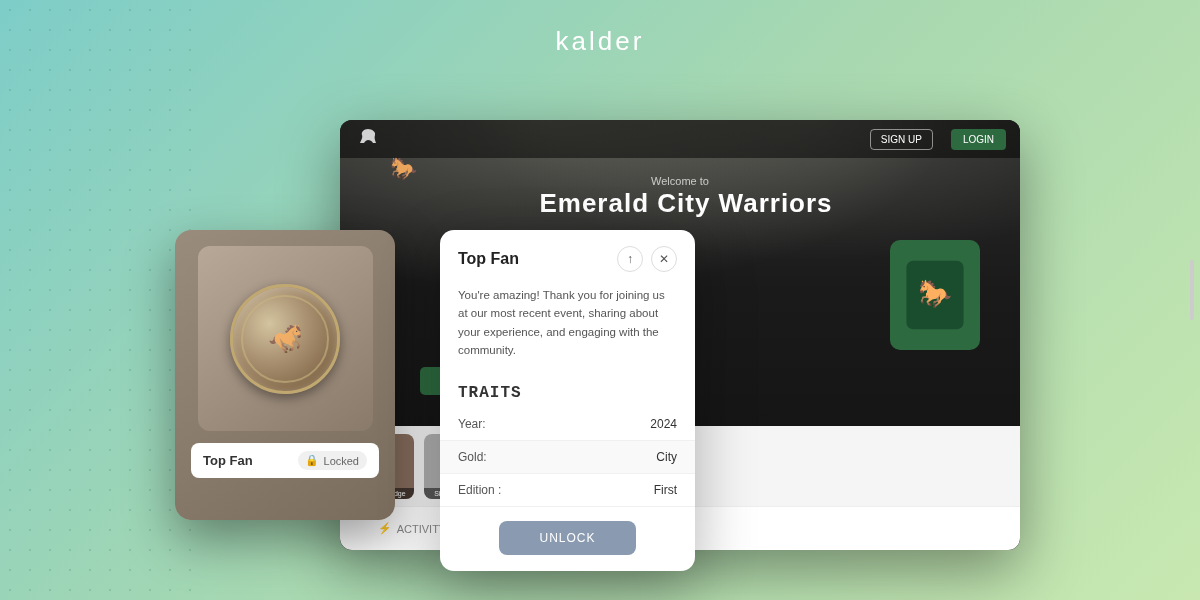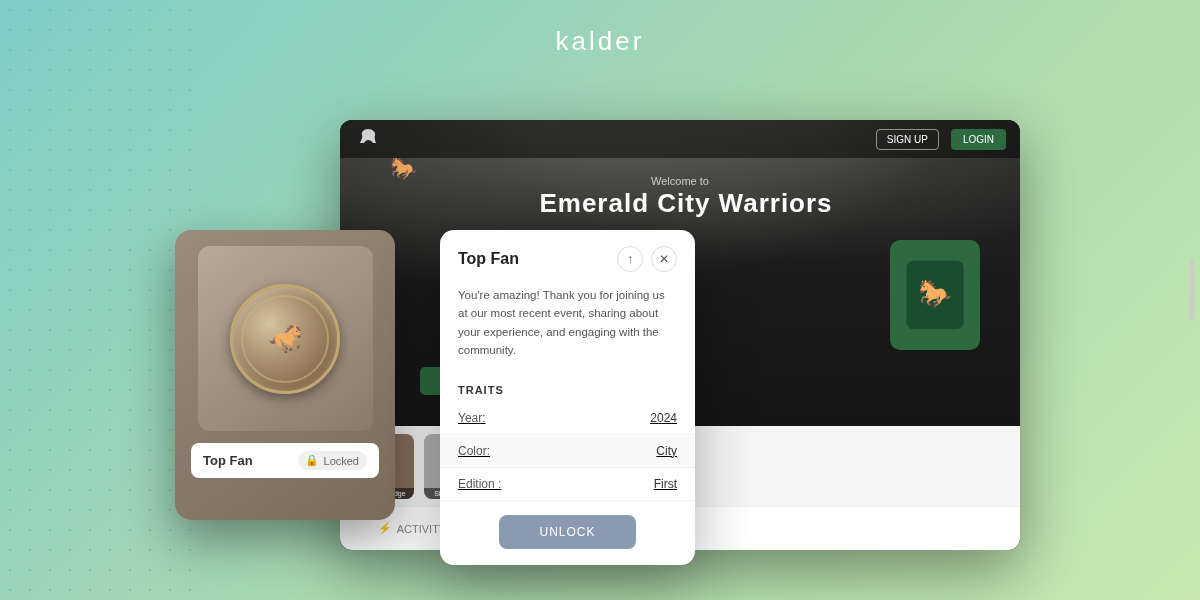--- a/index.html
+++ b/index.html
@@ -53,21 +53,21 @@
       z-index: 2;
     }
 
     .bg-window-header .logo-small {
       width: 28px;
       height: 28px;
     }
 
     .header-buttons {
       display: flex;
-      gap: 12px;
+      gap: 18px;
     }
 
     .btn-signup {
       background: transparent;
       border: 1px solid rgba(255,255,255,0.5);
       color: white;
       padding: 4px 10px;
       border-radius: 4px;
       font-size: 10px;
       cursor: pointer;
@@ -362,34 +362,34 @@
 
     .modal-description {
       padding: 4px 18px 14px;
       font-size: 11.5px;
       color: #555;
       line-height: 1.6;
     }
 
     .modal-traits-header {
       padding: 10px 18px 6px;
-      font-size: 11px;
+      font-size: 16px;
       font-weight: 700;
       color: #333;
       letter-spacing: 1px;
+      font-family: Liberation Mono, monospace;
     }
 
     .trait-row {
       display: flex;
       justify-content: space-between;
       align-items: flex-end;
       padding: 9px 18px;
       border-bottom: 1px solid #f0f0f0;
       font-size: 12px;
-      text-decoration: underline;
     }
 
     .trait-row:nth-child(odd) {
       background: #f9f9f9;
     }
 
     .trait-label {
       color: #555;
       font-weight: 500;
     }
@@ -547,21 +547,21 @@
 
     <div class="modal-description">You're amazing! Thank you for joining us at our most recent event, sharing about your experience, and engaging with the community.</div>
 
     <div class="modal-traits-header">TRAITS</div>
 
     <div class="trait-row">
       <span class="trait-label">Year:</span>
       <span class="trait-value">2024</span>
     </div>
     <div class="trait-row">
-      <span class="trait-label">Color:</span>
+      <span class="trait-label">Gold:</span>
       <span class="trait-value">City</span>
     </div>
     <div class="trait-row">
       <span class="trait-label">Edition :</span>
       <span class="trait-value">First</span>
     </div>
 
     <div class="modal-footer">
       <button class="unlock-btn">UNLOCK</button>
     </div>

